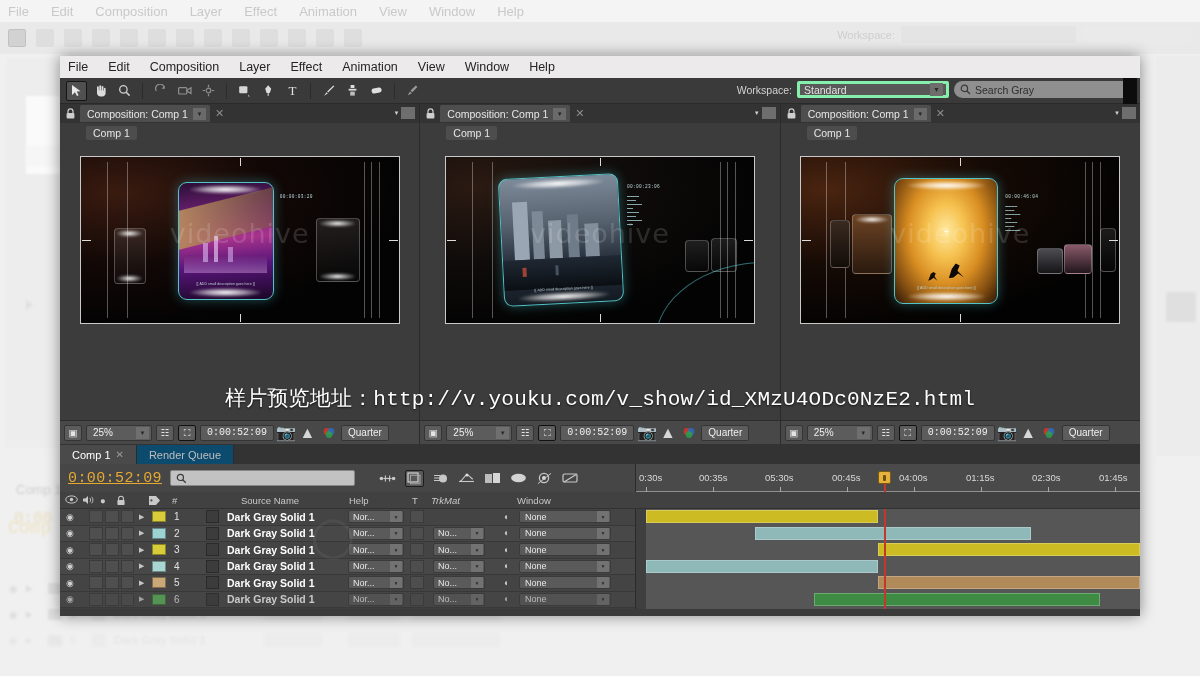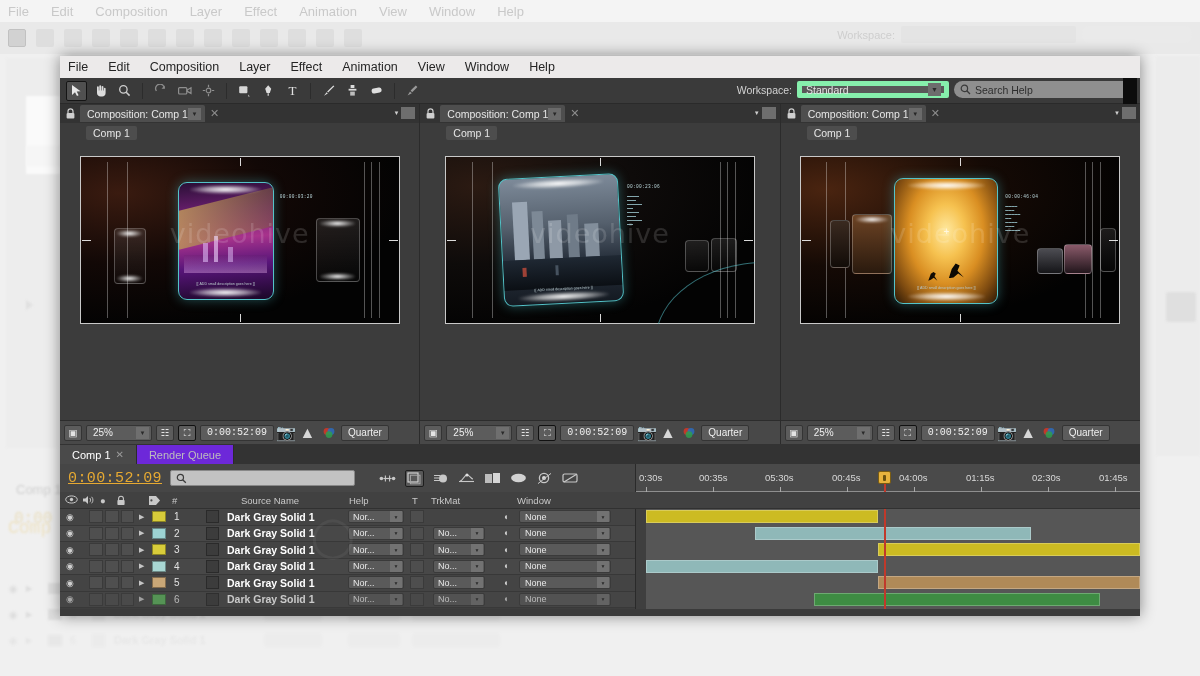--- a/index.html
+++ b/index.html
@@ -126,21 +126,21 @@
   }
   .tb.sel { background: #505050; border: 1px solid #151515; }
   .tb.dim { color: #7d7d7d; }
   .tb-sep { width: 1px; height: 16px; background: #2c2c2c; margin: 0 4px; }
   .tb svg { display: block; }
   .ws-wrap {
     position: absolute; right: 4px; top: 3px; display: flex; align-items: center; gap: 5px;
   }
   .ws-label { font-size: 10.5px; color: #d2d2d2; }
   .ws-select {
-    width: 152px; height: 17px; background: #585858; border: 5px solid #86efac;
+    width: 152px; height: 17px; background: #585858; border: 3px solid #86efac;
     border-radius: 2px; display: flex; align-items: center;
     padding: 0 4px; font-size: 10.5px; color: #e3e3e3; position: relative;
   }
   .ws-select .arrow {
     position: absolute; right: 3px; width: 13px; height: 13px; background: #6d6d6d;
     display: flex; align-items: center; justify-content: center; font-size: 7px; color: #2c2c2c;
   }
   .ws-search {
     width: 182px; height: 17px; background: #8f8f8f; border-radius: 9px;
     display: flex; align-items: center; gap: 4px; padding: 0 6px;
@@ -155,21 +155,21 @@
     display: flex; flex-direction: column; position: relative;
   }
   .comp:last-child { border-right: none; }
   .comp-tabbar {
     height: 19px; background: #333; display: flex; align-items: center;
     padding-left: 4px; gap: 3px; position: relative;
   }
   .lock-ico { width: 13px; height: 13px; color: #cfcfcf; }
   .comp-tab {
     height: 17px; background: #4e4e4e; border-radius: 2px 2px 0 0;
-    display: flex; align-items: center; padding: 0 4px 0 7px;
+    display: flex; align-items: center; gap: 5px; padding: 0 4px 0 7px;
     font-size: 10.5px; color: #e6e6e6; white-space: nowrap;
   }
   .tab-arrow {
     width: 13px; height: 12px; background: #6a6a6a; display: flex;
     align-items: center; justify-content: center; font-size: 6px; color: #262626;
   }
   .tab-close { font-size: 11px; color: #8e8e8e; margin-left: 2px; }
   .panel-menu {
     position: absolute; right: 4px; top: 3px; display: flex; gap: 2px; align-items: center;
   }
@@ -273,21 +273,21 @@
     text-shadow: 0 1px 2px rgba(0,0,0,.75); white-space: nowrap; letter-spacing: .2px;
   }
 
   
   .tl { background: #3e3e3e; }
   .tl-tabs {
     height: 20px; background: #333; display: flex; align-items: flex-end;
   }
   .tl-tab {
     height: 19px; display: flex; align-items: center; gap: 5px; padding: 0 12px;
-    font-size: 11px; color: #bdbdbd; background: #6d28d9; border-right: 1px solid #2b2b2b;
+    font-size: 11px; color: #bdbdbd; background: #0c4a6e; border-right: 1px solid #2b2b2b;
   }
   .tl-tab.active { background: #4a4a4a; color: #fff; }
   .tl-tab .x { font-size: 10px; color: #9a9a9a; }
   .tl-head {
     height: 28px; background: #464646; display: flex; align-items: center;
     padding-left: 8px; gap: 8px; position: relative;
   }
   .tl-tc {
     font-size: 15px; color: #e6a932; font-family: "Liberation Mono", monospace;
     text-decoration: underline; letter-spacing: .4px;
@@ -566,21 +566,21 @@
         <span class="ws-label">Workspace:</span>
         <div class="ws-select">
           <span>Standard</span>
           <span class="arrow">▼</span>
         </div>
         <div class="ws-search">
           <svg width="11" height="11" viewBox="0 0 11 11">
               <circle cx="4.4" cy="4.4" r="3.2" fill="none" stroke="#3a3a3a" stroke-width="1.2"></circle>
               <line x1="6.8" y1="6.8" x2="10" y2="10" stroke="#3a3a3a" stroke-width="1.3"></line>
             </svg>
-          <span>Search Help</span>
+          <span>Search Gray</span>
         </div>
         <div class="blk-cap"></div>
       </div>
     </div>
 
     <div class="comps">
 
       <div class="comp">
         <div class="comp-tabbar">
           <svg class="lock-ico" viewBox="0 0 13 13">
@@ -798,20 +798,23 @@
                 <circle cx="5" cy="4.4" r="3.4" fill="#c0392b"></circle>
                 <circle cx="9" cy="4.4" r="3.4" fill="#2d6cc0" opacity=".85"></circle>
                 <circle cx="7" cy="7.6" r="3.4" fill="#2e9e4e" opacity=".85"></circle>
               </svg>
           </div>
           <div class="cb-res">Quarter</div>
         </div>
       </div>
     </div>
 
+    <div class="urlbar">
+      <span class="urltext">样片预览地址：http://v.youku.com/v_show/id_XMzU4ODc0NzE2.html</span>
+    </div>
 
     <div class="tl">
       <div class="tl-tabs">
         <div class="tl-tab active">
           <span>Comp 1</span>
           <span class="x">✕</span>
         </div>
         <div class="tl-tab">
           <span>Render Queue</span>
         </div>
@@ -925,21 +928,21 @@
         <span class="ch" style="left:88px;">
           <svg width="13" height="11" viewBox="0 0 13 11">
               <path d="M1 1h7l4 4.5L8 10H1z" fill="#c9c9c9"></path>
               <circle cx="3.4" cy="5.4" r="1.1" fill="#4a4a4a"></circle>
             </svg>
         </span>
         <span class="ch" style="left:112px;">#</span>
         <span class="ch" style="left:181px;">Source Name</span>
         <span class="ch" style="left:289px;">Help</span>
         <span class="ch" style="left:352px;">T</span>
-        <span class="ch" style="left:371px;">TrkMat</span>
+        <span class="ch" style="left:371px;font-style:italic;">TrkMat</span>
         <span class="ch" style="left:457px;">Window</span>
       </div>
 
       <div class="tl-body">
         <div class="wm2" style="left:250px; top:-4px;">○</div>
 
         <div class="lrow">
           <span class="c-eye">◉</span>
           <span class="c-b1"></span>
           <span class="c-b2"></span>

